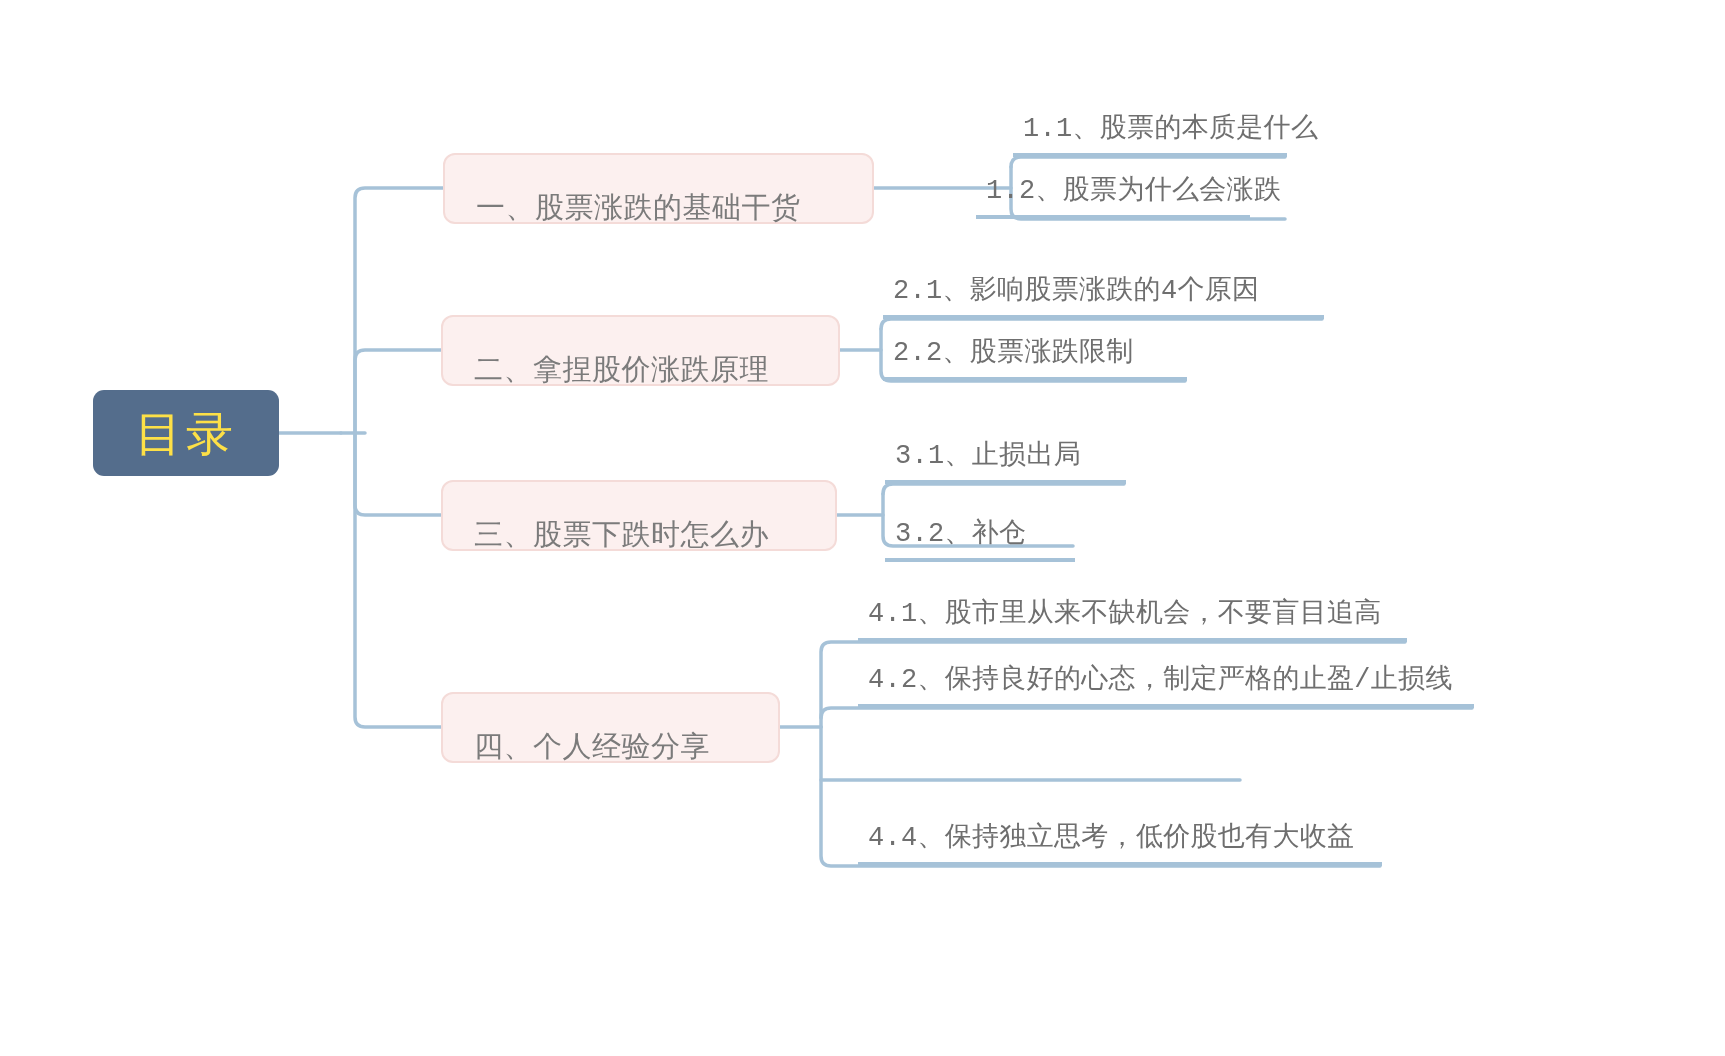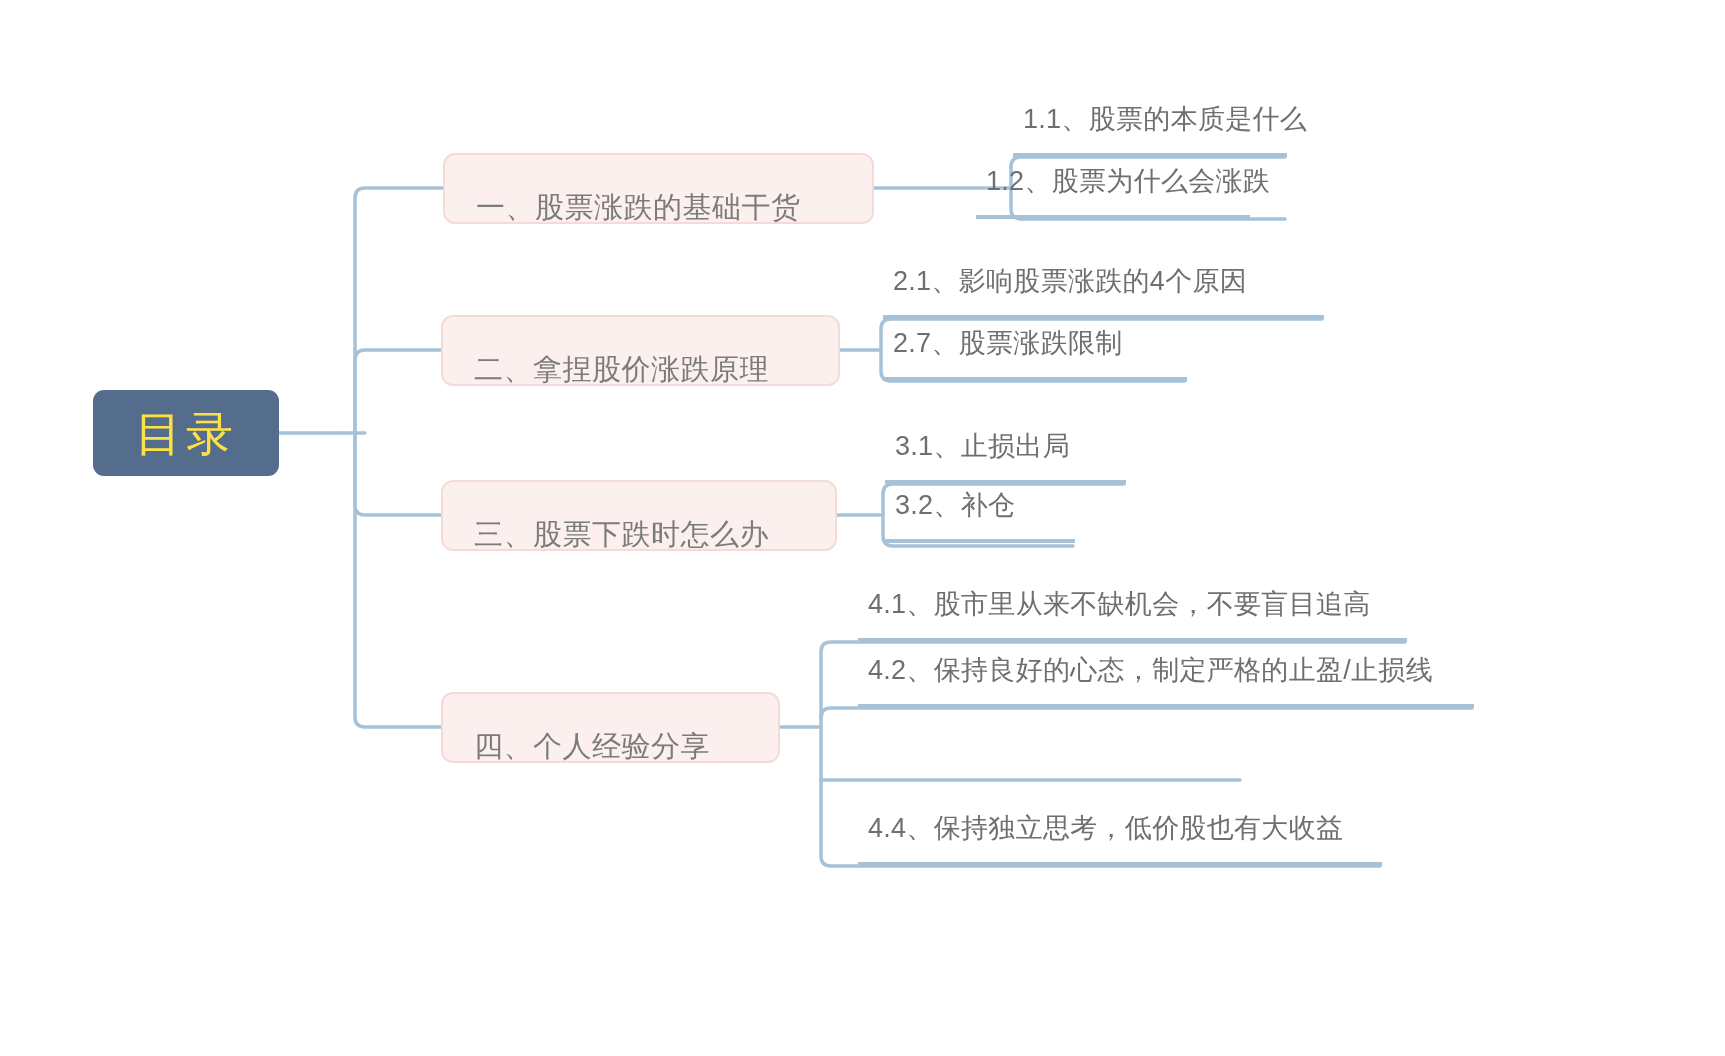--- a/index.html
+++ b/index.html
@@ -74,21 +74,22 @@
   }
 
   
   .leaf-node {
     position: absolute;
     box-sizing: border-box;
     display: flex;
     align-items: flex-end;
     border-bottom: 4px solid #a6c2d8;
     padding-left: 10px;
-    padding-bottom: 20px;
+    padding-bottom: 10px;
+    font-family: Liberation Mono, monospace;
   }
   .leaf-label {
     color: #6f6f6f;
     font-size: 27px;
     line-height: 1.05;
     white-space: nowrap;
     letter-spacing: 0.3px;
   }
 </style>
 </head>
@@ -162,28 +163,28 @@
 
   <div class="leaf-node" style="left:976px; top:158px; width:274px; height:61px;">
     <span class="leaf-label">1.2、股票为什么会涨跌</span>
   </div>
 
   <div class="leaf-node" style="left:883px; top:258px; width:441px; height:61px;">
     <span class="leaf-label">2.1、影响股票涨跌的4个原因</span>
   </div>
 
   <div class="leaf-node" style="left:883px; top:320px; width:304px; height:61px;">
-    <span class="leaf-label">2.7、股票涨跌限制</span>
+    <span class="leaf-label">2.2、股票涨跌限制</span>
   </div>
 
   <div class="leaf-node" style="left:885px; top:423px; width:241px; height:61px;">
     <span class="leaf-label">3.1、止损出局</span>
   </div>
 
-  <div class="leaf-node" style="left:885px; top:482px; width:190px; height:61px;">
+  <div class="leaf-node" style="left:885px; top:501px; width:190px; height:61px;">
     <span class="leaf-label">3.2、补仓</span>
   </div>
 
   <div class="leaf-node" style="left:858px; top:581px; width:549px; height:61px;text-align:center;">
     <span class="leaf-label">4.1、股市里从来不缺机会，不要盲目追高</span>
   </div>
 
   <div class="leaf-node" style="left:858px; top:647px; width:616px; height:61px;">
     <span class="leaf-label">4.2、保持良好的心态，制定严格的止盈/止损线</span>
   </div>

